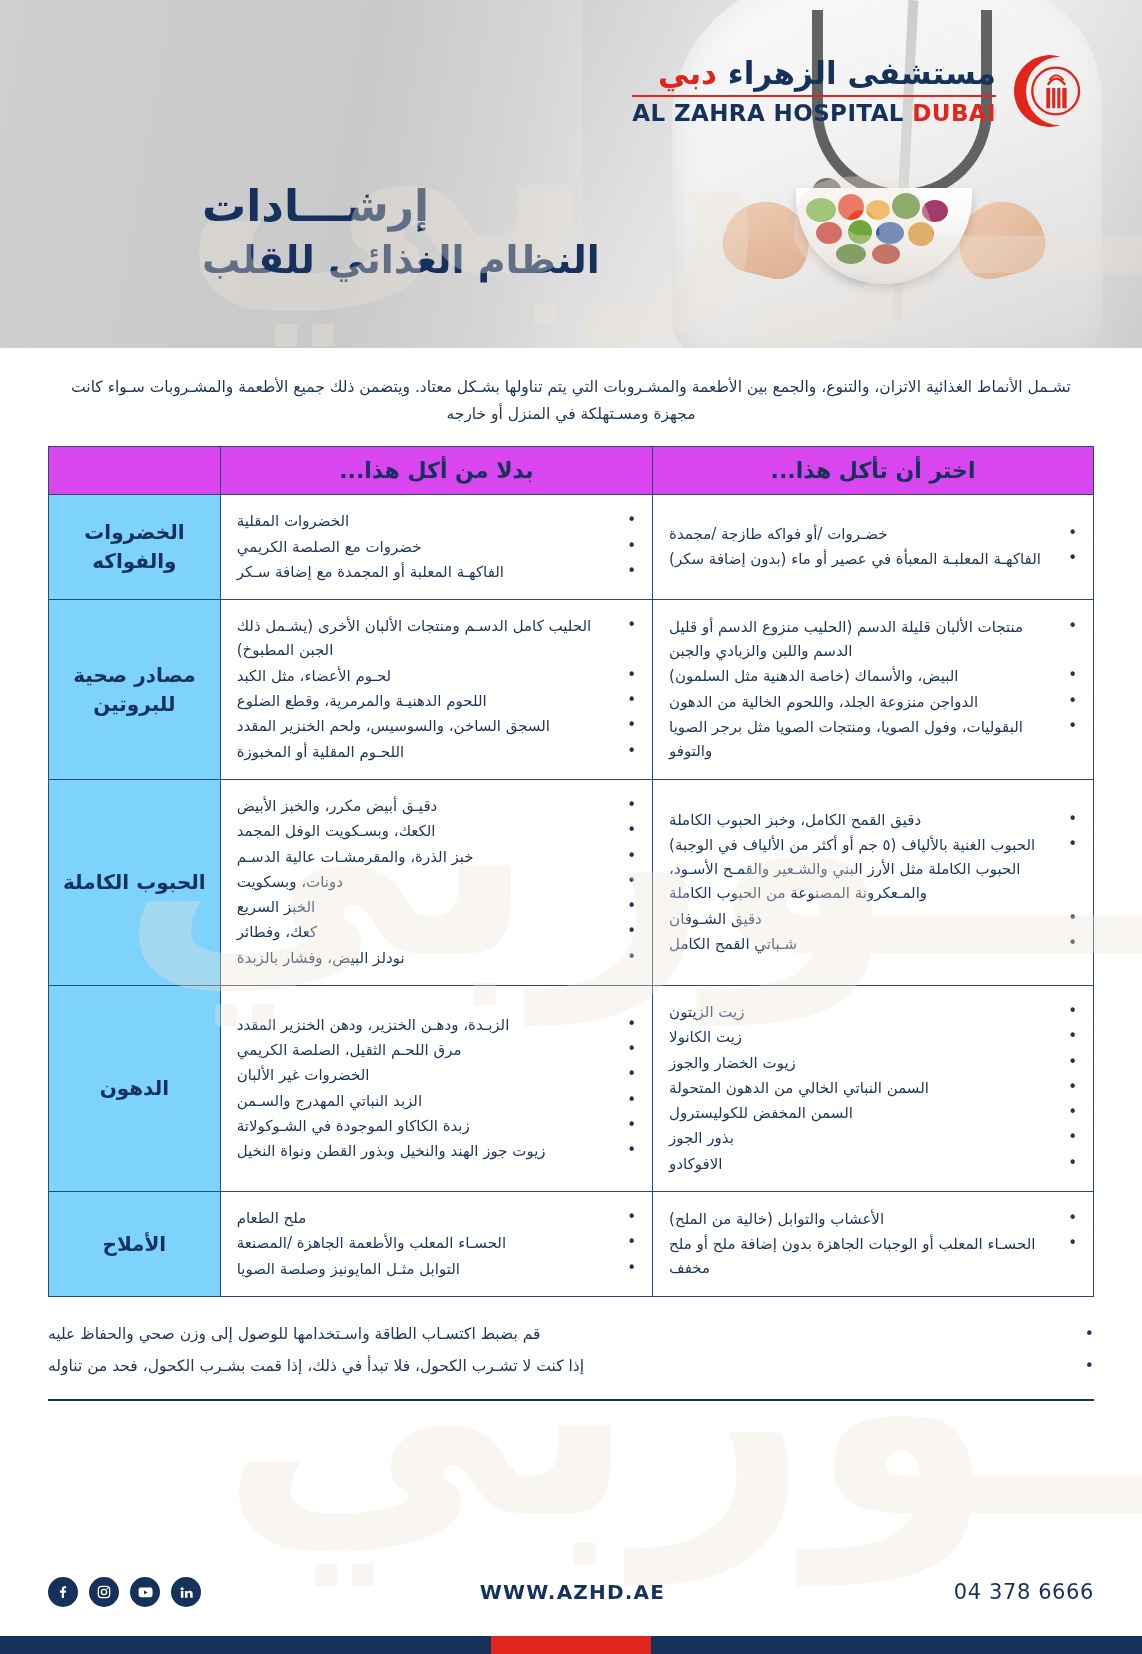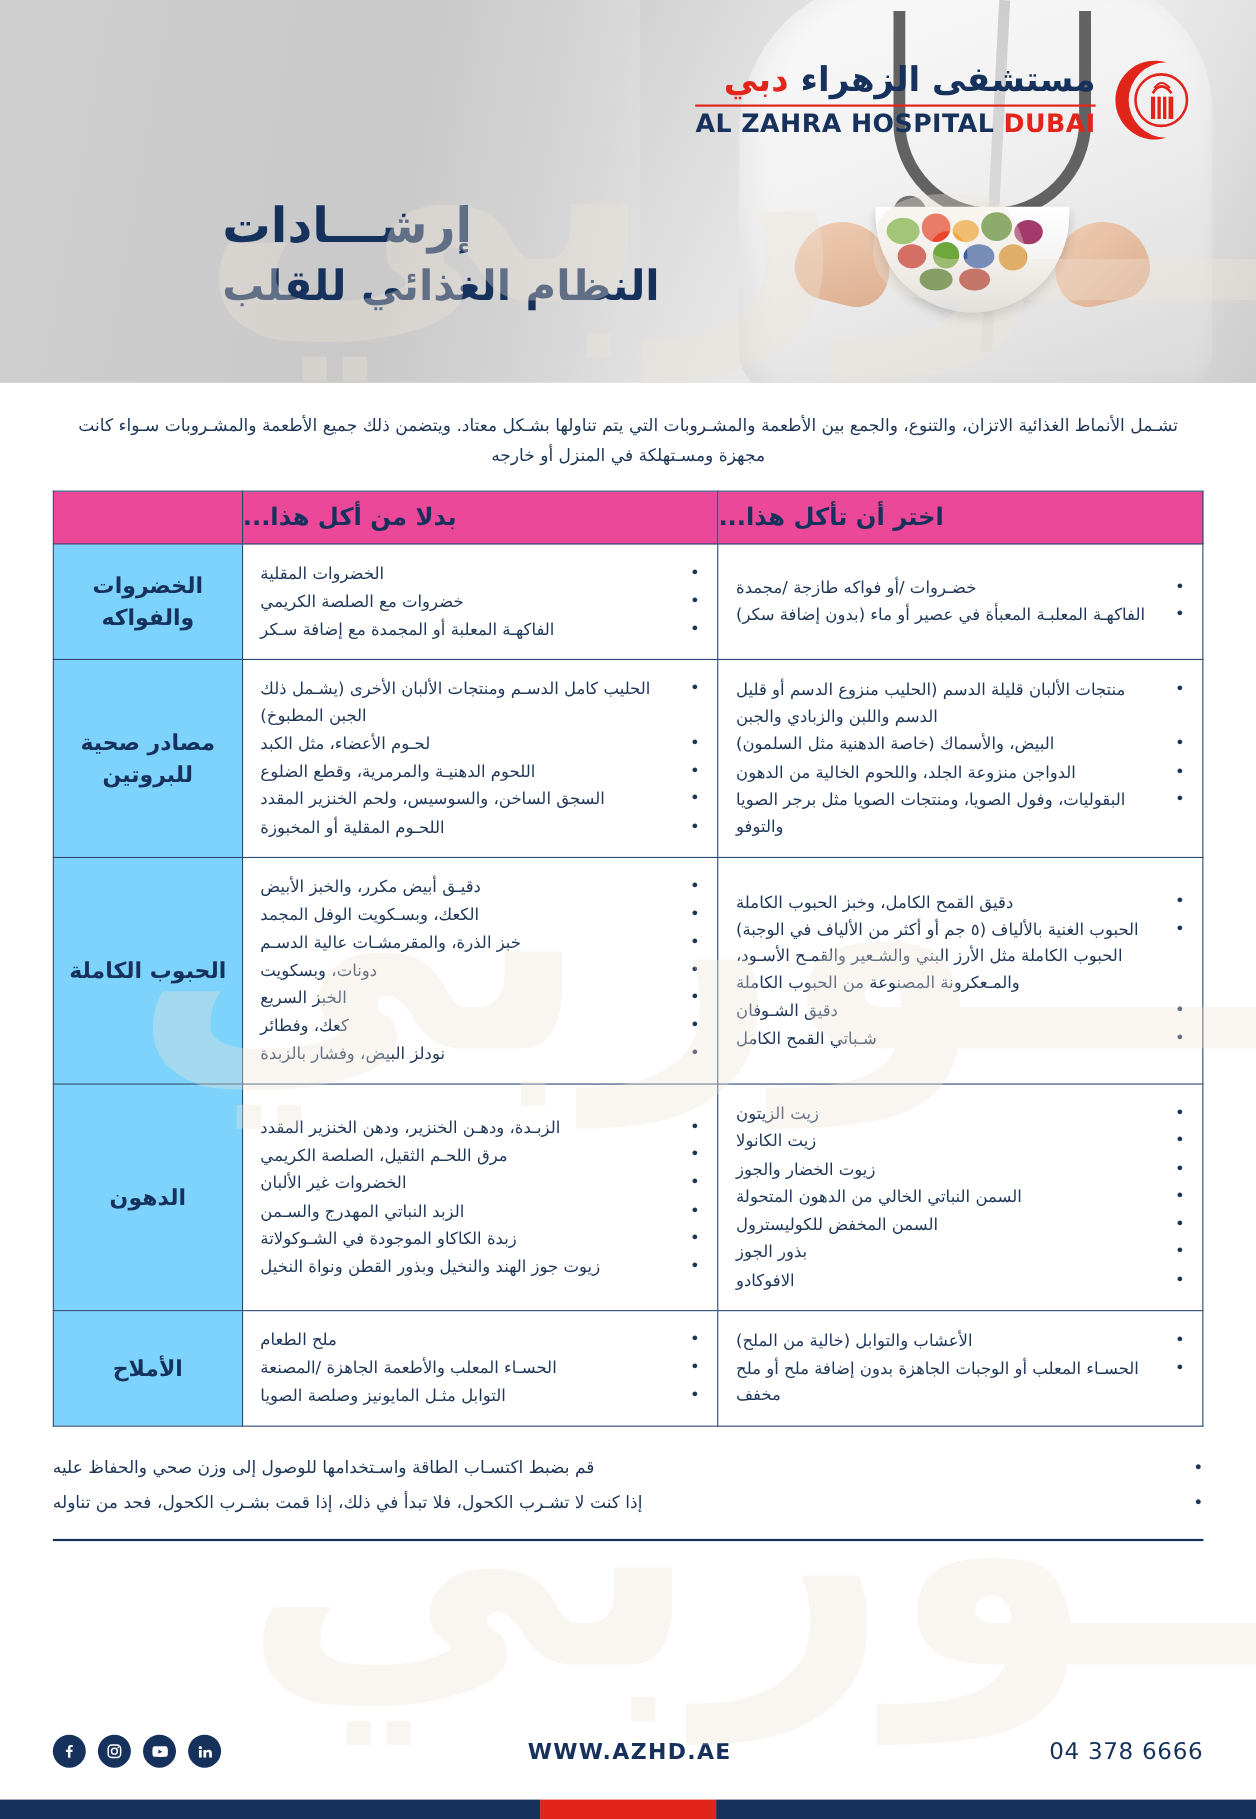--- a/index.html
+++ b/index.html
@@ -201,26 +201,26 @@
     width: 100%;
     border-collapse: collapse;
     table-layout: fixed;
     direction: rtl;
   }
   table.diet th, table.diet td {
     border: 1.6px solid #2a4a73;
     vertical-align: middle;
   }
   table.diet thead th {
-    background: #ec4899;
+    background: #d946ef;
     height: 48px;
     font-size: 22px;
     font-weight: bold;
     color: #16325c;
-    text-align: left;
+    text-align: center;
     letter-spacing: 0.5px;
   }
   .col-cat   { width: 162px; }
   .col-avoid { width: 408px; }
   .col-pick  { width: 416px; }
 
   td.cat {
     background: #7dd3fc;
     text-align: center;
     font-size: 20px;

